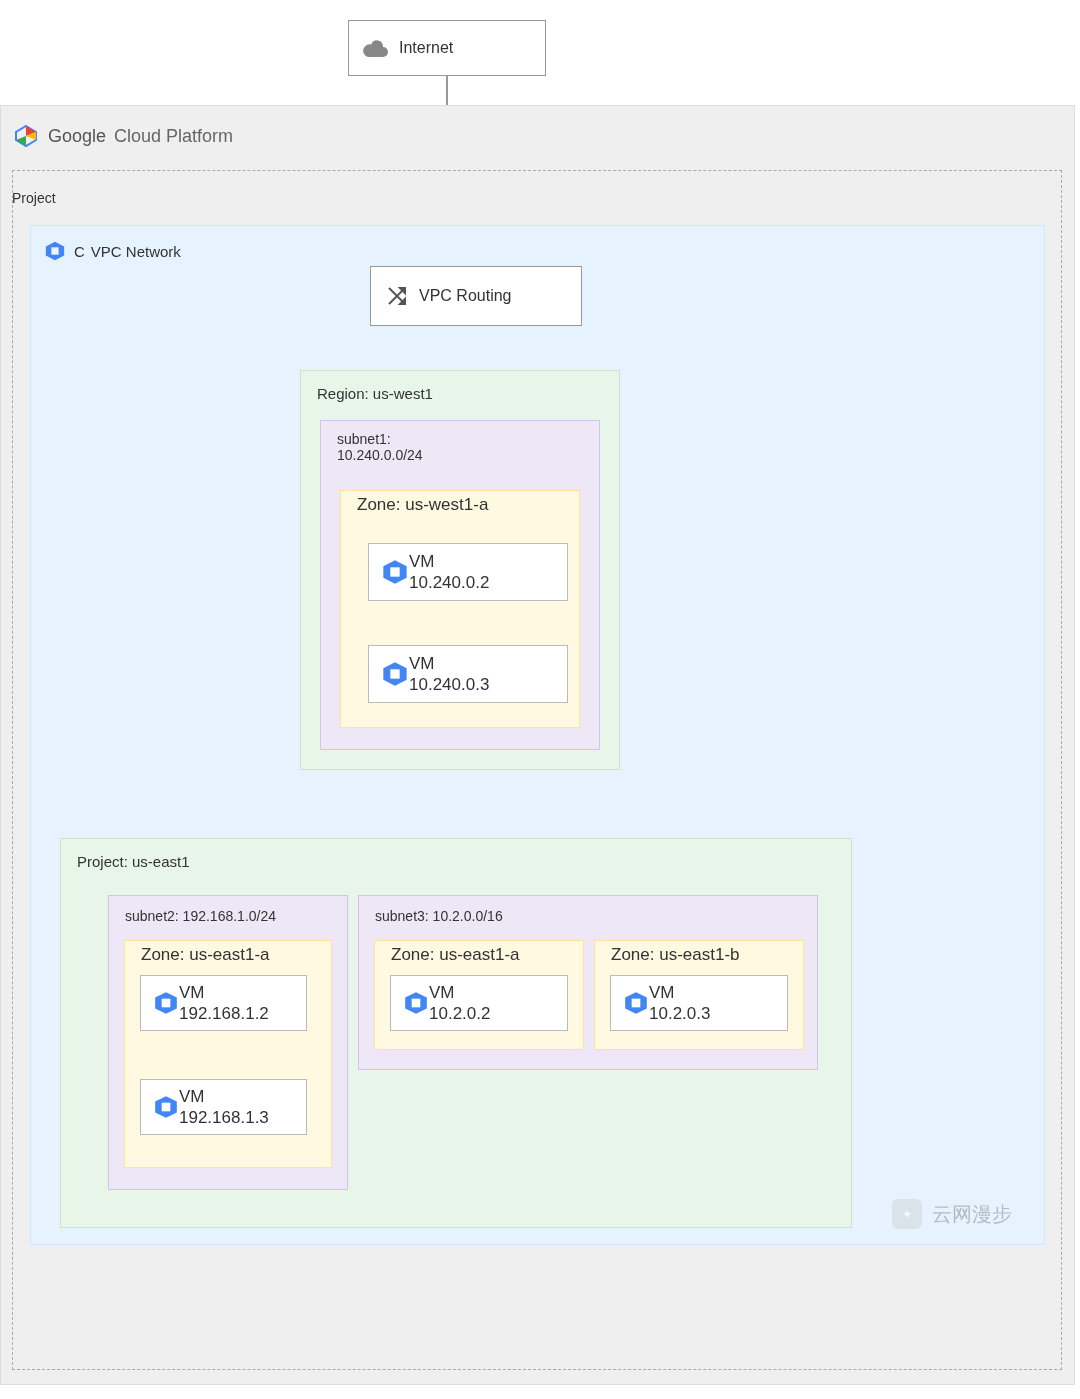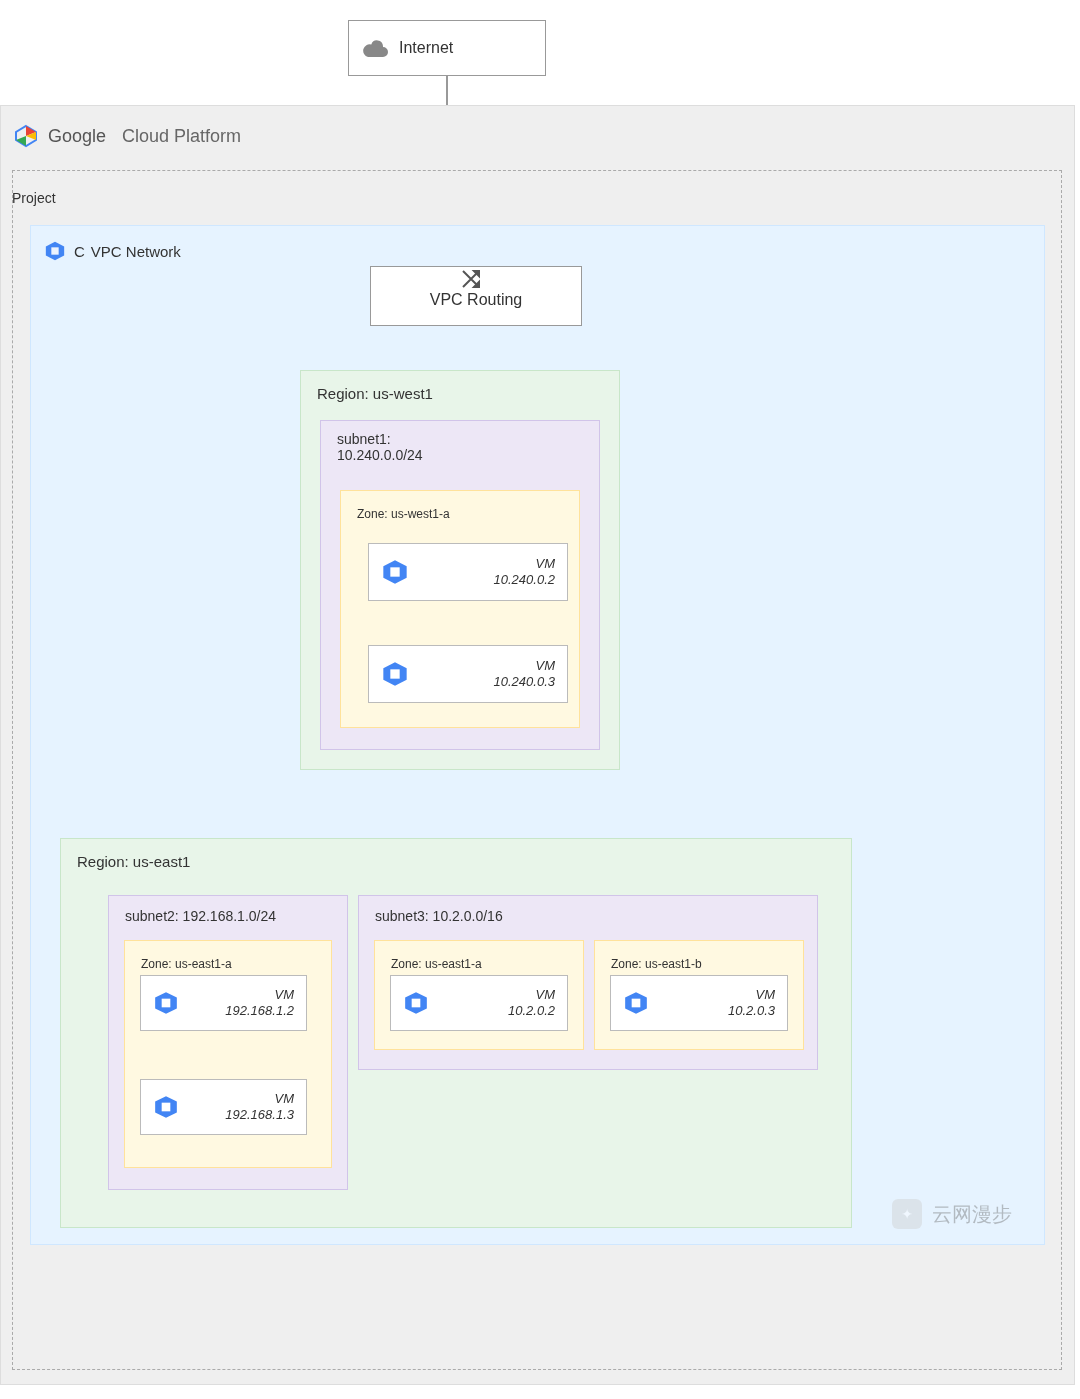--- a/index.html
+++ b/index.html
@@ -76,35 +76,34 @@
   }
   .vm {
     position: absolute;
     background: #fff;
     border: 1px solid #bbb;
     display: flex;
     align-items: center;
     padding: 0 12px;
   }
   .vm .txt {
-    text-align: right;
+    text-align: left;
     line-height: 1.25;
-    font-size: 13px;
+    font-size: 17px;
     flex:1;
-    font-style:italic;
   }
   .subnet-label, .region-label, .zone-label {
     position:absolute;
     left:16px;
     top:12px;
     font-size:14px;
     white-space: pre-line;
   }
   .region-label { top:14px; font-size:15px; }
-  .zone-label { top:16px; font-size:12px; }
+  .zone-label { top:4px; font-size:17px; }
   svg.lines {
     position:absolute;
     left:0; top:0;
     width:1080px; height:1399px;
     pointer-events:none;
   }
   .watermark {
     position:absolute;
     right:40px;
     bottom:170px;
@@ -167,39 +166,39 @@
   <div class="gcp-title" style="left:14px; top:124px;">
     <span class="gcp-logo" style="margin-right:10px;">
       <svg width="24" height="24" viewBox="0 0 24 24">
           <polygon points="12,2 22,8 22,16 12,22 2,16 2,8" fill="none" stroke="#4285f4" stroke-width="2"></polygon>
           <polygon points="12,2 22,8 12,12" fill="#ea4335"></polygon>
           <polygon points="22,8 22,16 12,12" fill="#fbbc04"></polygon>
           <polygon points="12,22 2,16 12,12" fill="#34a853"></polygon>
         </svg>
     </span>
     <span class="bold">Google</span>
-    <span style="margin-left:12px;">Cloud Platform</span>
+    <span style="margin-left:4px;">Cloud Platform</span>
   </div>
 
   <div class="project" style="left:12px; top:170px; width:1050px; height:1200px;"></div>
   <div class="label" style="left:12px; top:190px;">Project</div>
 
   <div class="vpc" style="left:30px; top:225px; width:1015px; height:1020px;"></div>
   <div class="vpc-title" style="left:44px; top:240px;">
     <span class="vpc-icon" style="margin-right:8px;">
       <svg width="22" height="22" viewBox="0 0 24 24">
           <polygon points="12,2 22,7 22,17 12,22 2,17 2,7" fill="#4285f4"></polygon>
           <rect x="8" y="8" width="8" height="8" fill="#fff" opacity="0.9"></rect>
         </svg>
     </span>
     <span style="letter-spacing:2px;margin-right:4px;">C</span>
     <span>VPC Network</span>
   </div>
 
-  <div class="box" style="left:370px; top:266px; width:212px; height:60px;flex-direction:column;">
+  <div class="box" style="left:370px; top:266px; width:212px; height:60px;">
     <span class="icon routing-icon">
       <svg width="24" height="24" viewBox="0 0 24 24" stroke="#555" stroke-width="2" fill="none">
           <path d="M4 20 L20 4 M4 4 L20 20"></path>
           <polygon points="20,4 15,4 20,9" fill="#555"></polygon>
           <polygon points="20,20 20,15 15,20" fill="#555"></polygon>
         </svg>
     </span>
     <span>VPC Routing</span>
   </div>
 
@@ -229,21 +228,21 @@
     <span class="hex">
         <svg width="28" height="28" viewBox="0 0 24 24">
           <polygon points="12,2 22,7 22,17 12,22 2,17 2,7" fill="#4285f4"></polygon>
           <rect x="8" y="8" width="8" height="8" fill="#fff"></rect>
         </svg>
       </span>
     <div class="txt"><span>VM</span><br><span>10.240.0.3</span></div>
   </div>
 
   <div class="region" style="left:60px; top:838px; width:792px; height:390px;">
-    <div class="region-label">Region: us-east1</div>
+    <div class="region-label">Project: us-east1</div>
   </div>
 
   <div class="subnet" style="left:108px; top:895px; width:240px; height:295px;">
     <div class="subnet-label">subnet2: 192.168.1.0/24</div>
   </div>
   <div class="zone" style="left:124px; top:940px; width:208px; height:228px;">
     <div class="zone-label">Zone: us-east1-a</div>
   </div>
   <div class="vm" style="left:140px; top:975px; width:167px; height:56px;">
     <span class="hex">

